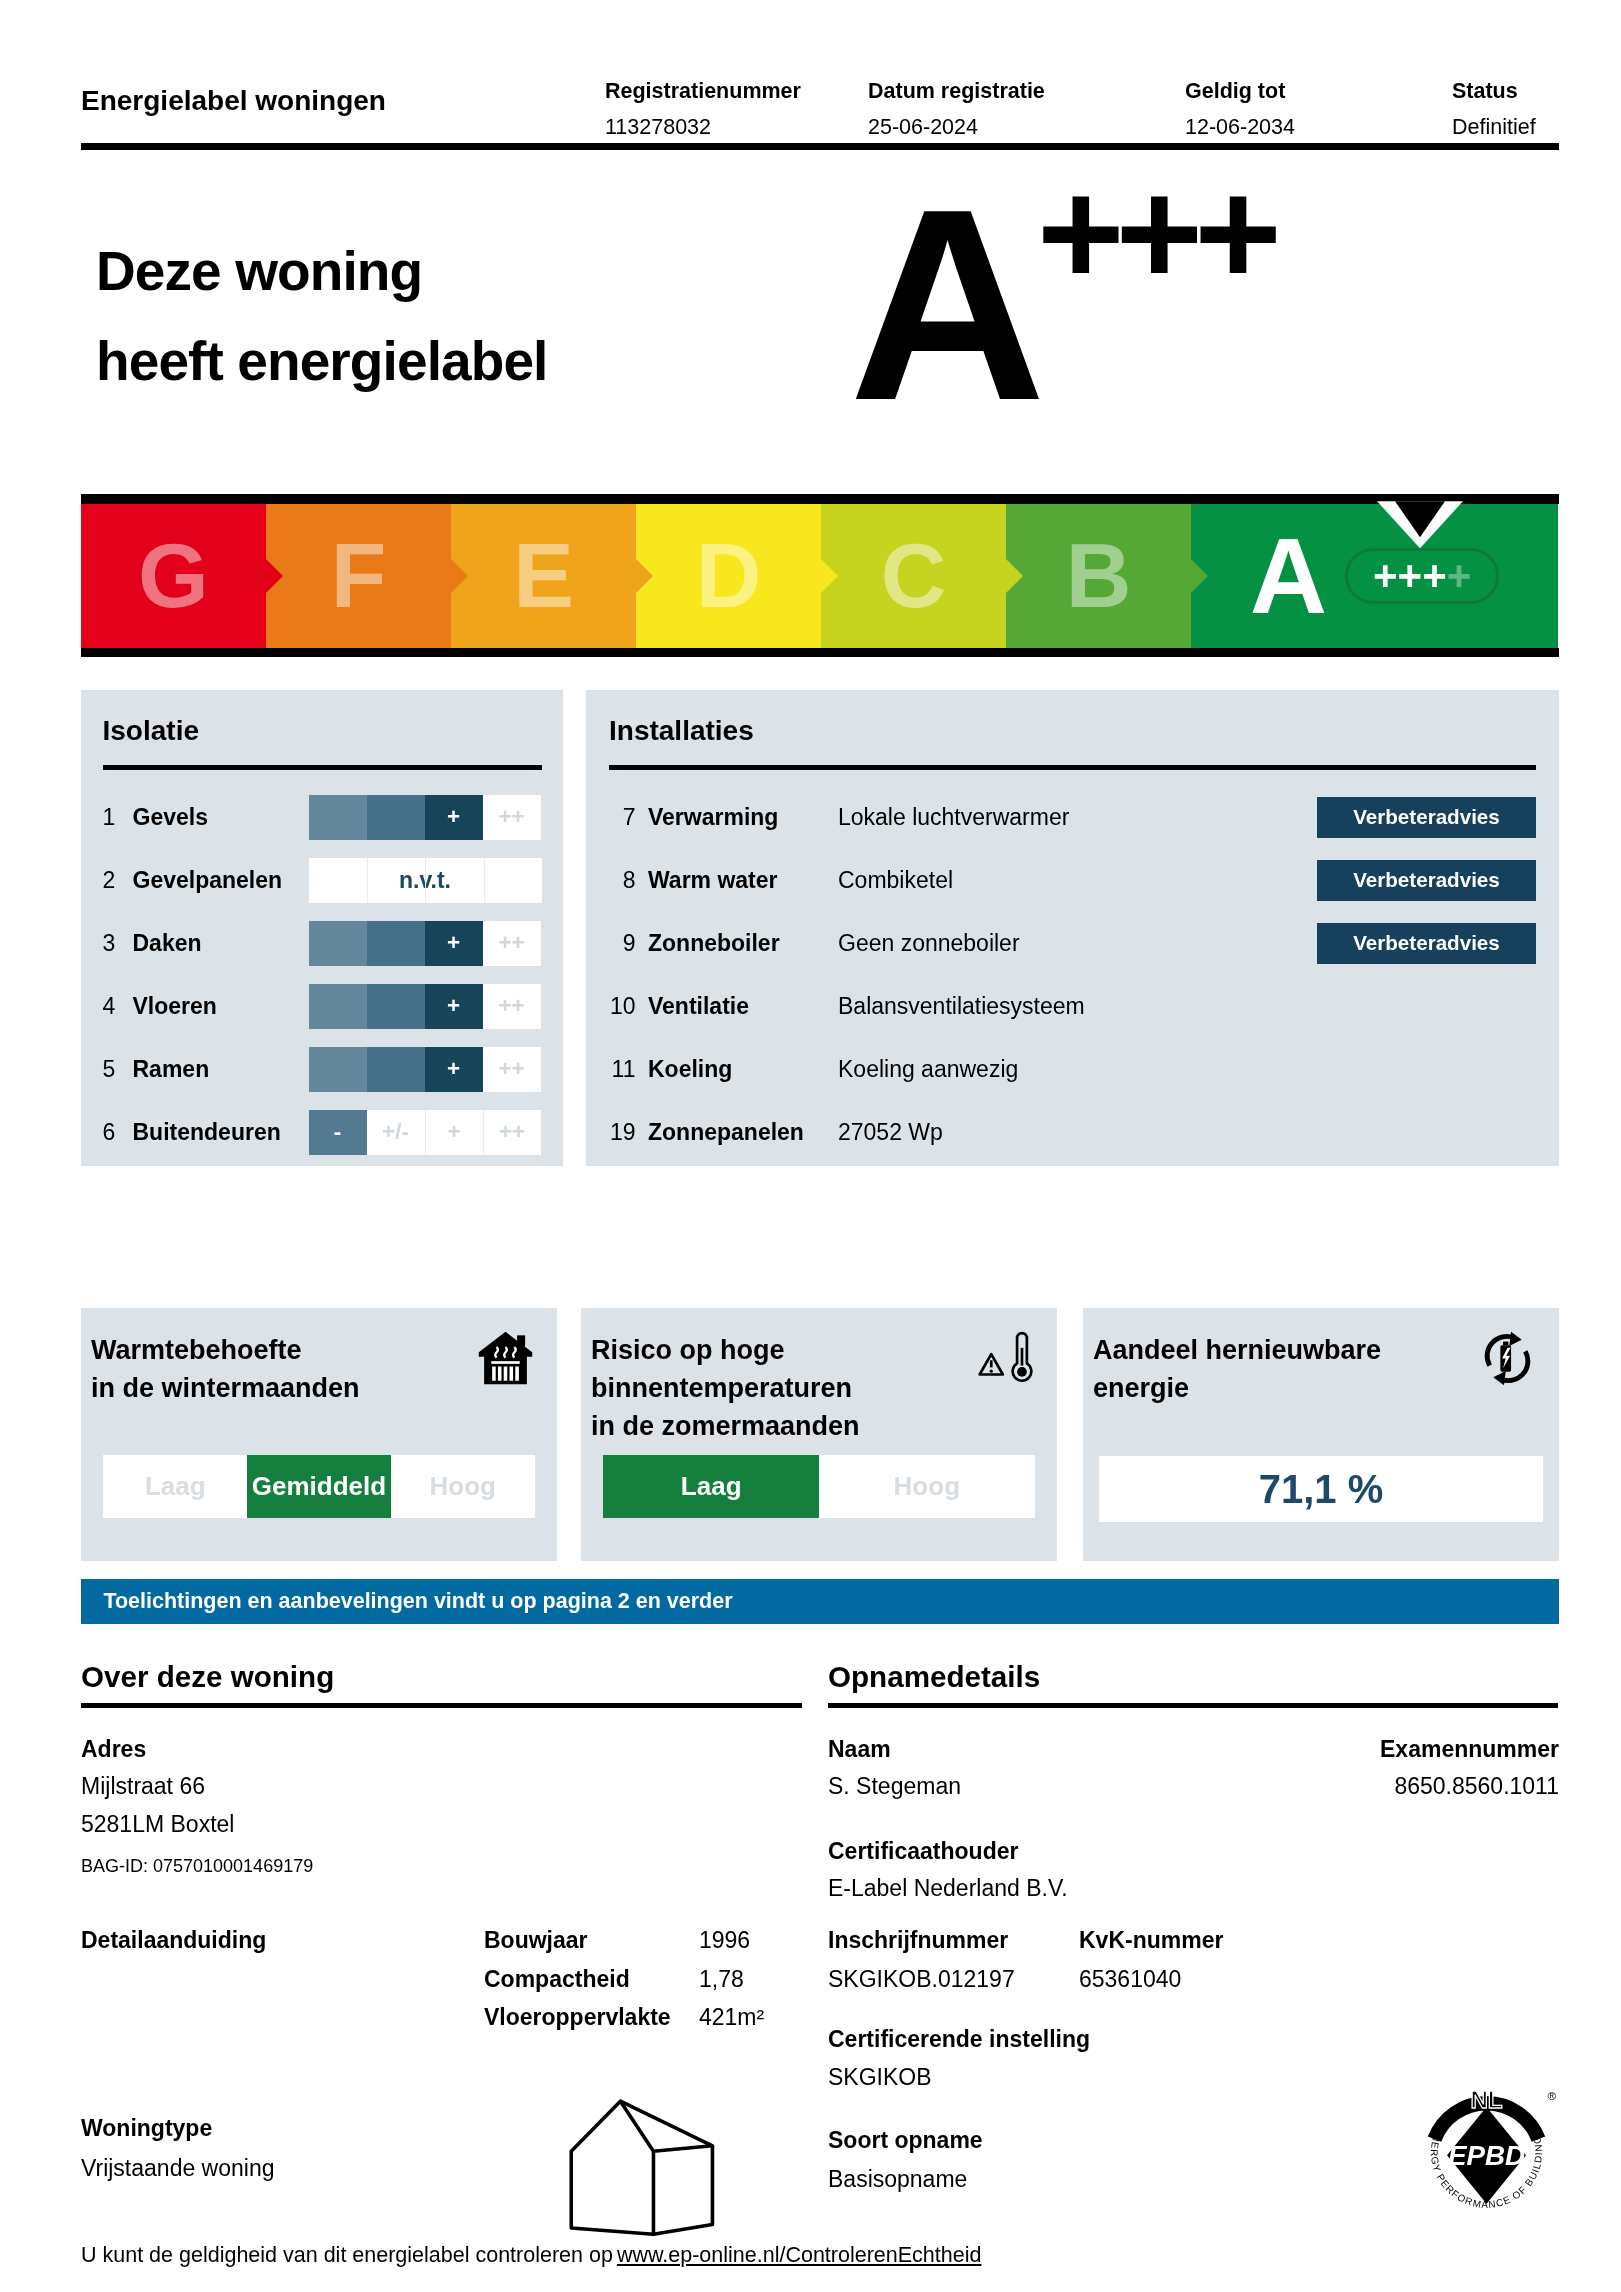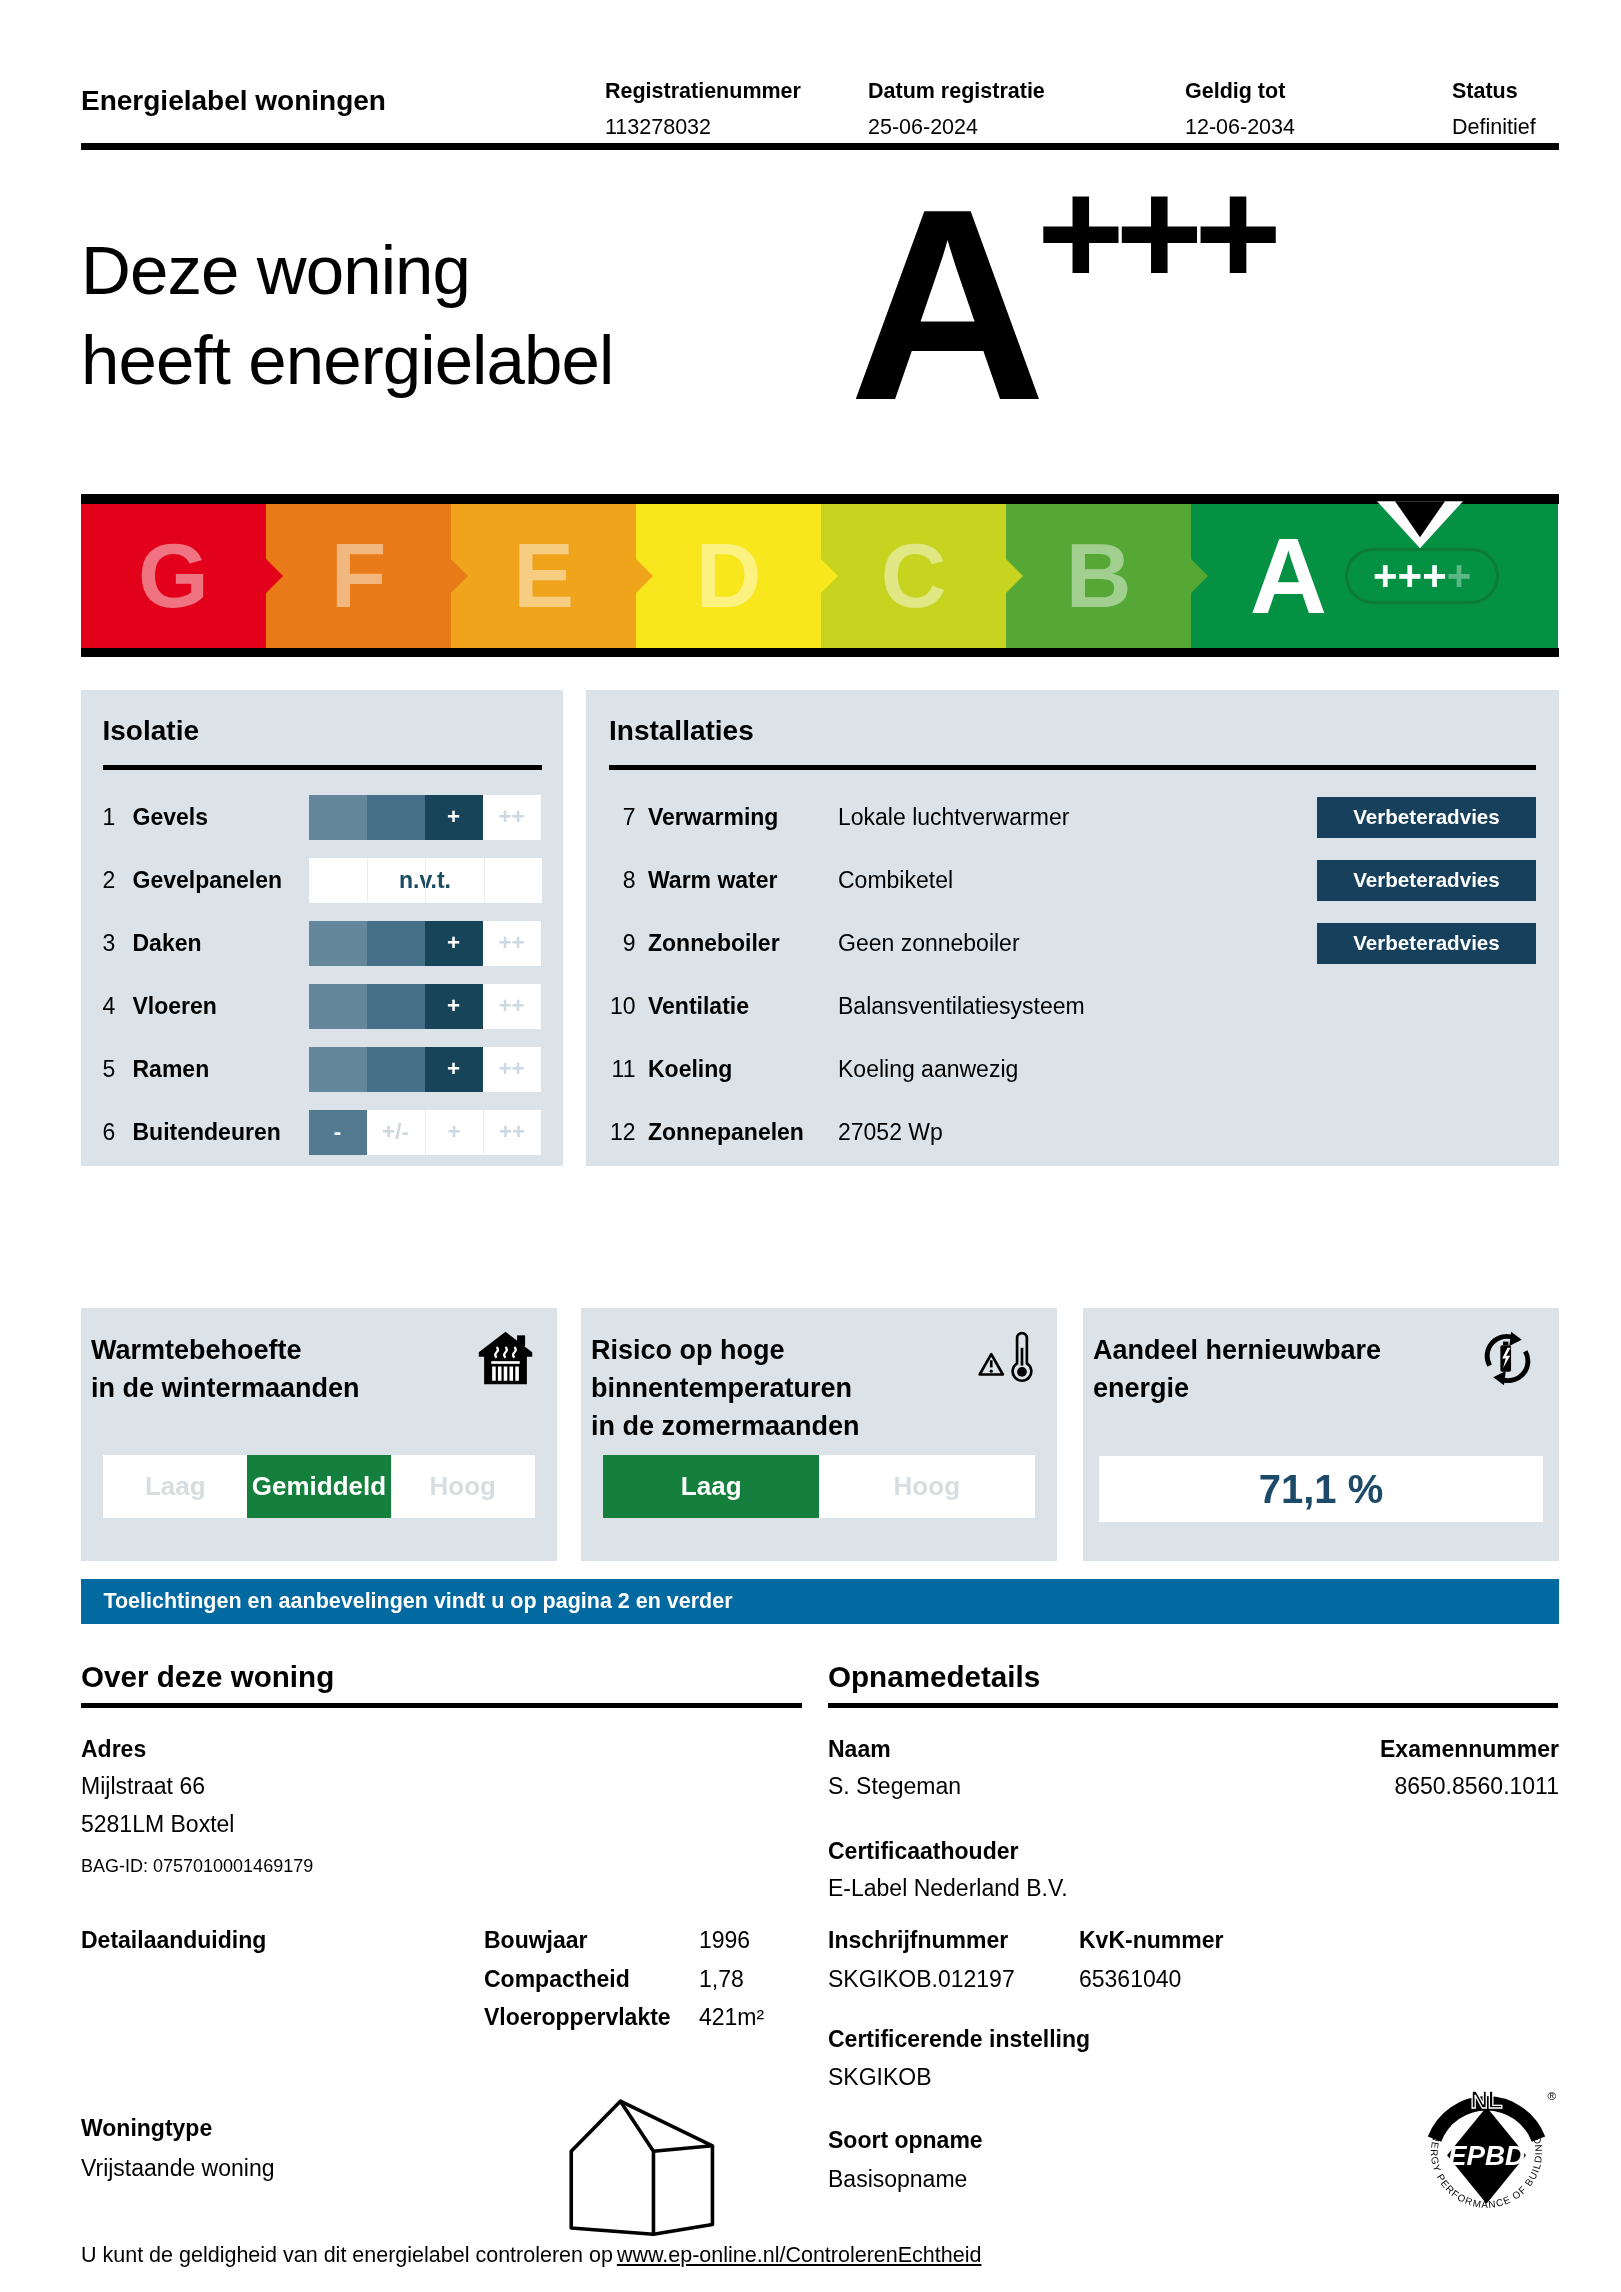--- a/index.html
+++ b/index.html
@@ -8,21 +8,21 @@
   .page { position:relative; width:1621px; height:2293px; background:#fff; overflow:hidden; }
   .abs { position:absolute; }
 
   
   .doc-title { left:81px; top:85px; font-size:28px; font-weight:bold; }
   .meta-label { top:79px; font-size:21.5px; font-weight:bold; }
   .meta-value { top:115px; font-size:21.5px; }
   .rule-top { left:81px; top:143px; width:1478px; height:7.2px; background:#000; }
 
   
-  .hero-text { left:81px; top:226px; font-size:69px; font-weight:normal; line-height:90px; letter-spacing:-0.9px; }
+  .hero-text { left:96px; top:226px; font-size:55px; font-weight:bold; line-height:90px; letter-spacing:-0.9px; }
   .hero-grade { left:849px; top:177px; font-size:273px; font-weight:bold; line-height:0.94; letter-spacing:-5.4px; }
   .hero-plusses { left:1037px; top:147px; font-size:150px; font-weight:bold; letter-spacing:-9px; }
 
   
   .scale { left:81px; top:494px; width:1478px; }
   .scale-topbar { width:100%; height:9.9px; background:#000; }
   .scale-bottombar { width:100%; height:9px; background:#000; }
   .scale-row { display:flex; height:144px; }
   .seg { position:relative; display:flex; align-items:center; justify-content:center; }
   .seg-std { width:185px; }
@@ -263,21 +263,21 @@
         <span class="inst-num">10</span>
         <span class="inst-label">Ventilatie</span>
         <span class="inst-value">Balansventilatiesysteem</span>
       </div>
       <div class="inst-row">
         <span class="inst-num">11</span>
         <span class="inst-label">Koeling</span>
         <span class="inst-value">Koeling aanwezig</span>
       </div>
       <div class="inst-row">
-        <span class="inst-num">12</span>
+        <span class="inst-num">19</span>
         <span class="inst-label">Zonnepanelen</span>
         <span class="inst-value">27052 Wp</span>
       </div>
     </div>
   </div>
 
 
   <div class="abs panel info-box box-1">
     <div class="box-title">
       <div>Warmtebehoefte</div>

